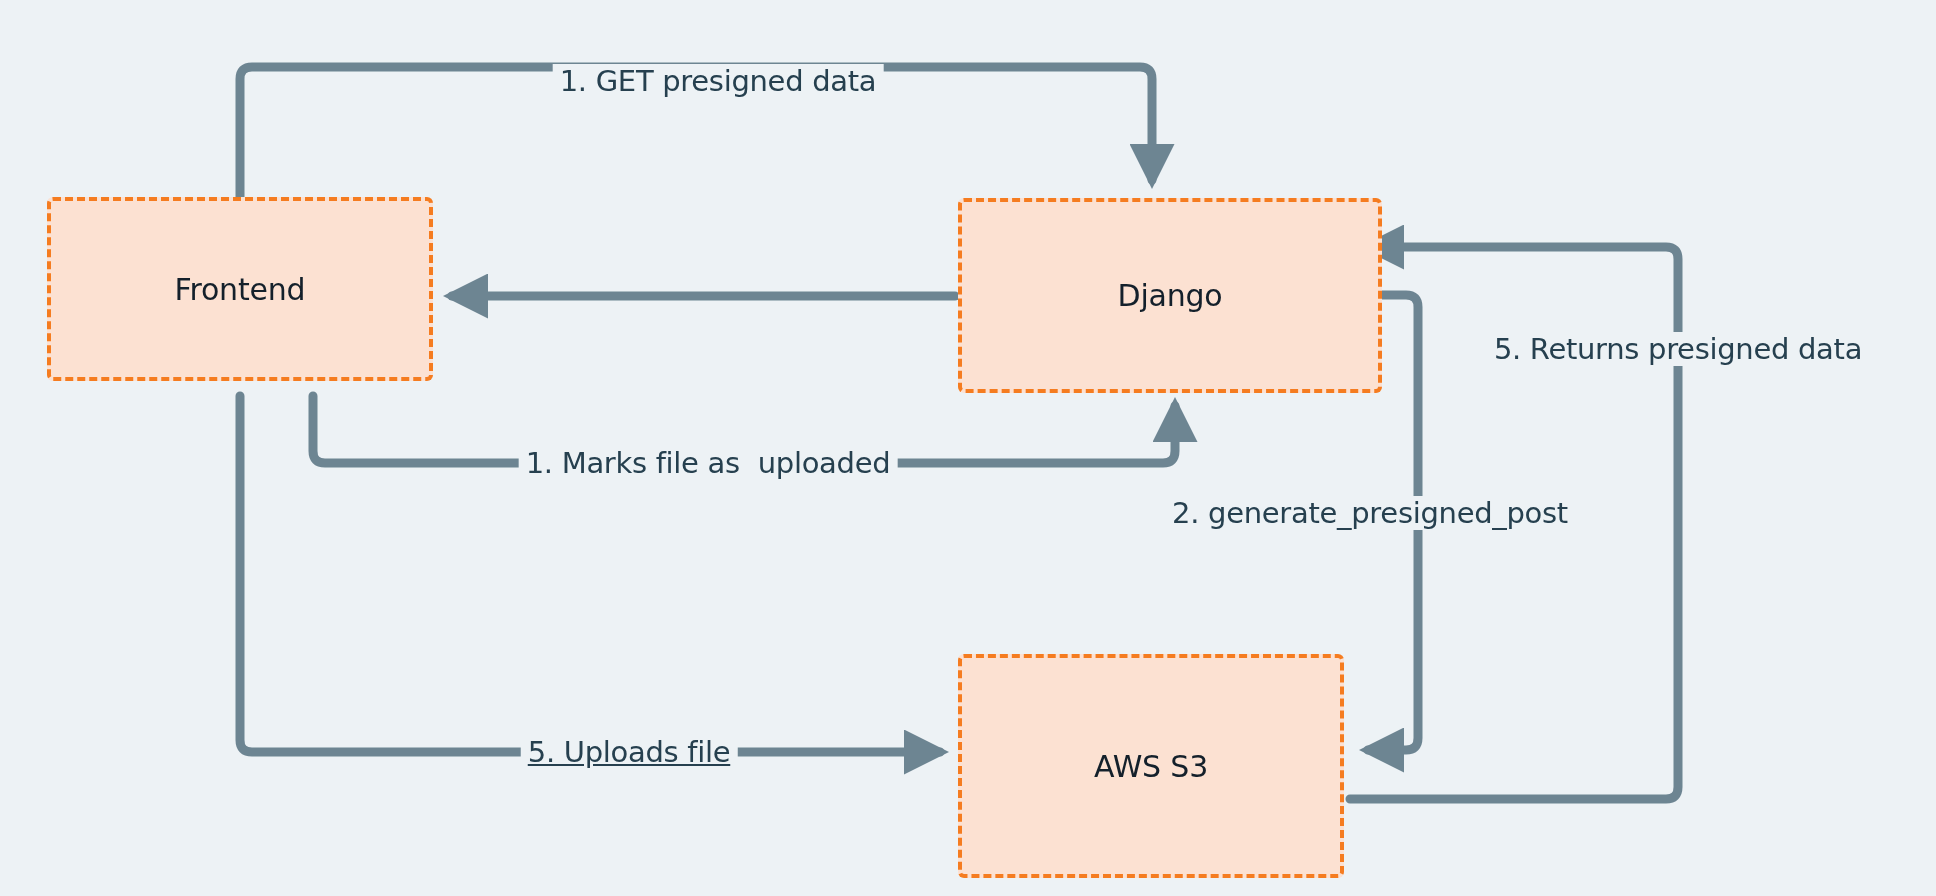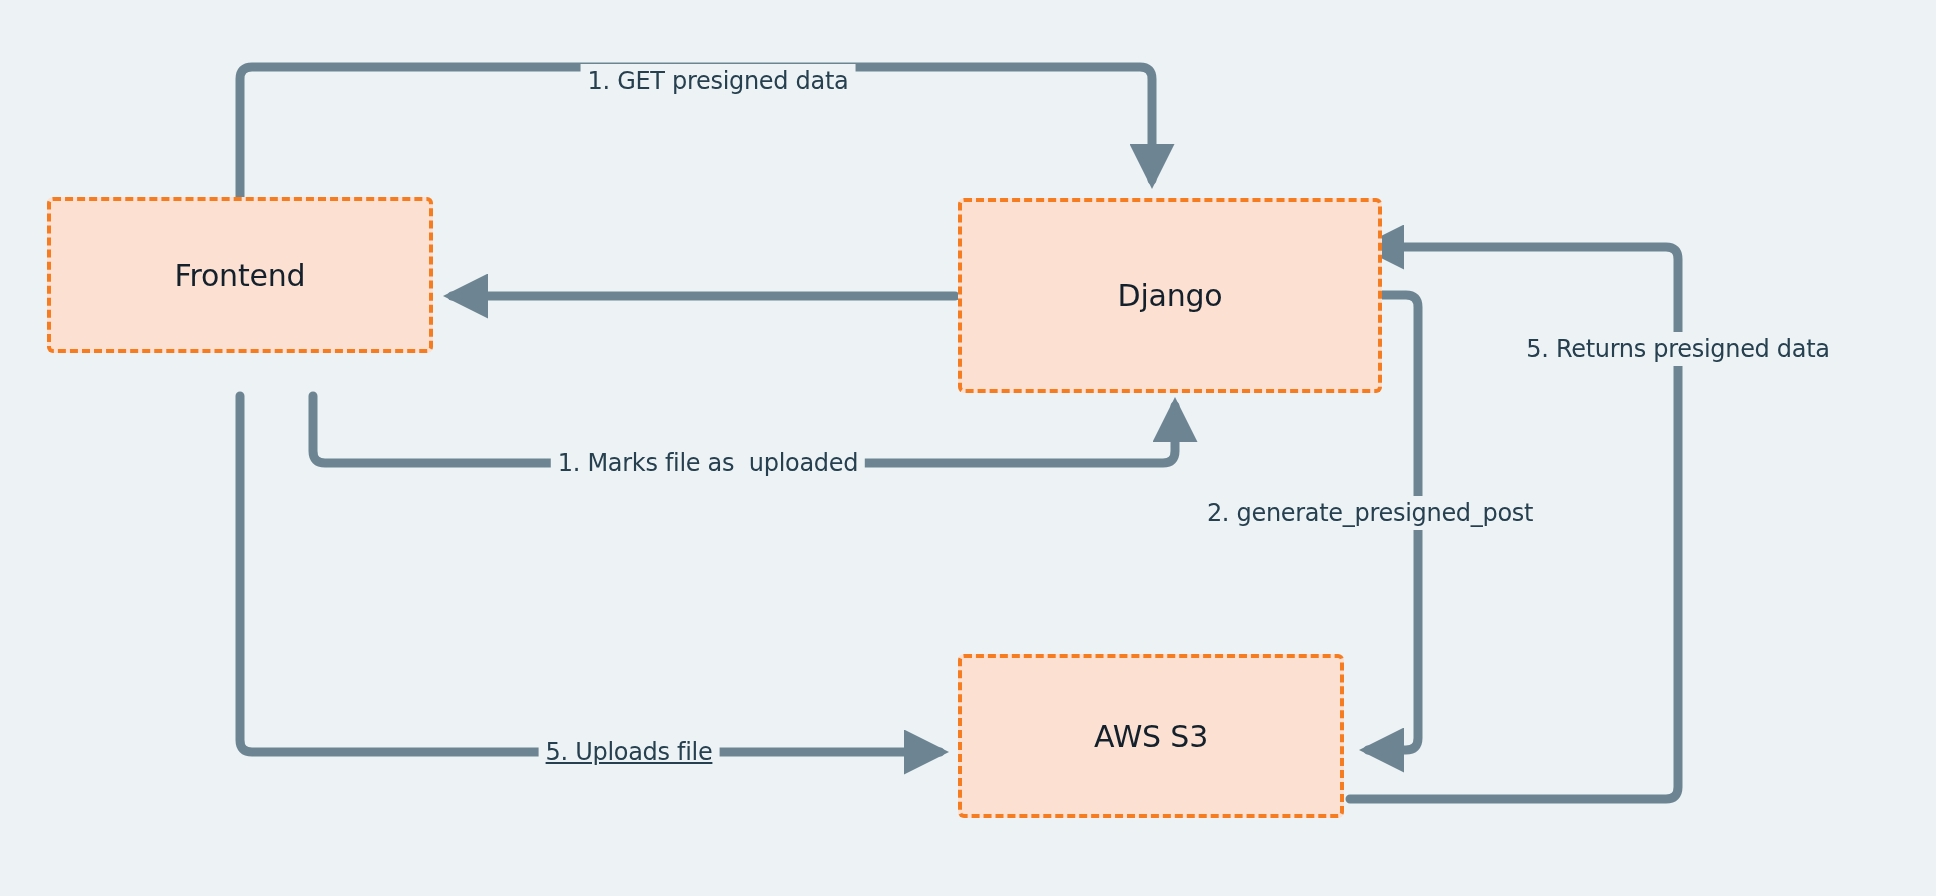--- a/index.html
+++ b/index.html
@@ -33,21 +33,21 @@
     justify-content: center;
   }
   .node-label {
     font-size: 30px;
     color: #14202b;
     font-family: "DejaVu Sans", sans-serif;
     letter-spacing: -0.2px;
   }
   .edge-label {
     position: absolute;
-    font-size: 24px;
+    font-size: 29px;
     color: #26404f;
     font-family: "DejaVu Sans", sans-serif;
     white-space: pre;
     background: #edf2f5;
     padding: 0 7px;
     line-height: 34px;
     transform: translate(-50%, -50%);
     letter-spacing: -0.3px;
   }
 </style>
@@ -81,29 +81,29 @@
 
     <g>
       <path d="M 240 396 L 240 740 Q 240 752 252 752 L 940 752" fill="none" stroke="#6d8592" stroke-width="9" stroke-linecap="round" marker-end="url(#arrow-r)"></path>
     </g>
 
     <g>
       <path d="M 313 396 L 313 451 Q 313 463 325 463 L 1163 463 Q 1175 463 1175 451 L 1175 406" fill="none" stroke="#6d8592" stroke-width="9" stroke-linecap="round" marker-end="url(#arrow-r)"></path>
     </g>
   </svg>
 
-  <div class="node" style="left:47px; top:197px; width:386px; height:156px;">
+  <div class="node" style="left:47px; top:197px; width:386px; height:184px;">
     <span class="node-label">Frontend</span>
   </div>
 
   <div class="node" style="left:958px; top:198px; width:424px; height:195px;">
     <span class="node-label">Django</span>
   </div>
 
-  <div class="node" style="left:958px; top:654px; width:386px; height:164px;">
+  <div class="node" style="left:958px; top:654px; width:386px; height:224px;">
     <span class="node-label">AWS S3</span>
   </div>
 
   <div class="edge-label" style="left:718px; top:81px;">1. GET presigned data</div>
 
   <div class="edge-label" style="left:1370px; top:513px;">2. generate_presigned_post</div>
 
   <div class="edge-label" style="left:1678px; top:349px;">5. Returns presigned data</div>
 
 

